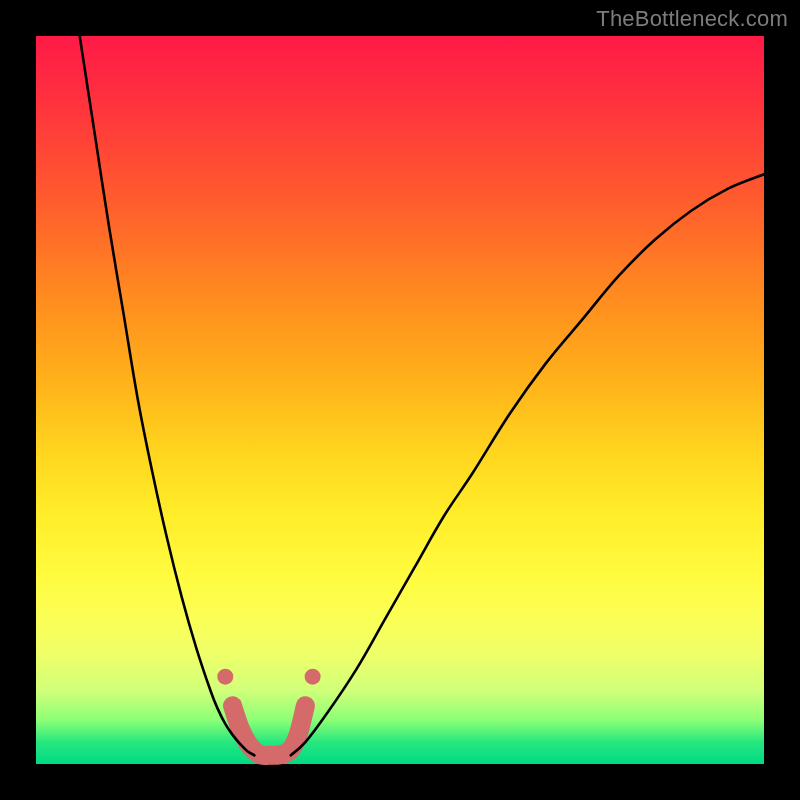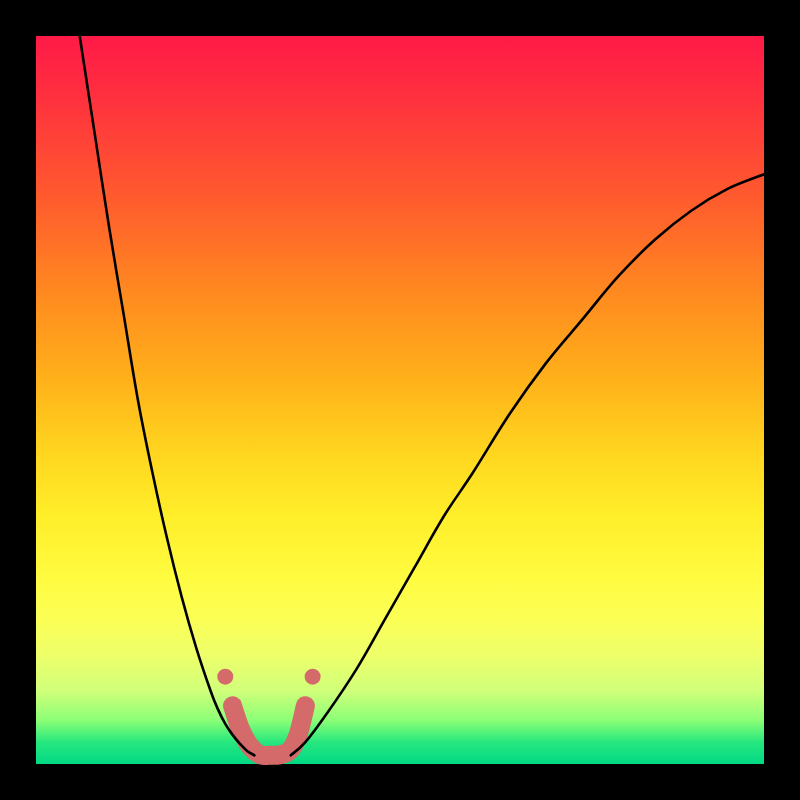--- a/index.html
+++ b/index.html
@@ -75,20 +75,21 @@
     stroke-linejoin: round;
   }
   .valley-dot {
     fill: #d46a6a;
   }
 </style>
 </head>
 <body>
 
 <div class="frame">
+  <div class="watermark">TheBottleneck.com</div>
 
   <div class="plot-area">
     <svg class="curves" viewBox="0 0 728 728" preserveAspectRatio="none">
       <path id="valley-band" class="valley-stroke" d="M 196.56 669.76 C 197.87 673.69, 201.22 685.05, 203.84 691.60 C 206.46 698.15, 208.50 701.97, 211.12 706.16 C 213.74 710.35, 215.78 712.54, 218.40 714.90 C 221.02 717.25, 223.06 718.48, 225.68 719.26 C 228.30 720.05, 230.34 719.26, 232.96 719.26 C 235.58 719.26, 237.62 719.53, 240.24 719.26 C 242.86 719.00, 244.90 718.86, 247.52 717.81 C 250.14 716.76, 252.18 716.85, 254.80 713.44 C 257.42 710.03, 259.46 706.74, 262.08 698.88 C 264.70 691.02, 268.05 675.00, 269.36 669.76"></path>
       <circle id="dot-left" class="valley-dot" r="8" cx="189.28" cy="640.64"></circle>
       <circle id="dot-right" class="valley-dot" r="8" cx="276.64" cy="640.64"></circle>
       <path id="curve-left" class="curve-stroke" d="M 43.68 0 C 46.30 17.04, 53.00 60.57, 58.24 94.64 C 63.48 128.71, 67.56 156.52, 72.80 189.28 C 78.04 222.04, 82.12 245.19, 87.36 276.64 C 92.60 308.09, 96.68 335.17, 101.92 364.00 C 107.16 392.83, 111.24 411.90, 116.48 436.80 C 121.72 461.70, 125.80 480.04, 131.04 502.32 C 136.28 524.60, 140.36 540.90, 145.60 560.56 C 150.84 580.22, 154.92 594.48, 160.16 611.52 C 165.40 628.56, 170.79 644.06, 174.72 655.20 C 178.65 666.34, 179.38 667.50, 182.00 673.40 C 184.62 679.30, 186.66 683.37, 189.28 687.96 C 191.90 692.55, 193.94 695.34, 196.56 698.88 C 199.18 702.42, 201.22 704.73, 203.84 707.62 C 206.46 710.50, 208.50 712.80, 211.12 714.90 C 213.74 716.99, 217.09 718.48, 218.40 719.26"></path>
       <path id="curve-right" class="curve-stroke" d="M 254.79999999999998 719.264 C 257.42 716.91, 262.81 713.76, 269.36 706.16 C 275.91 698.56, 282.03 690.14, 291.20 677.04 C 300.37 663.94, 309.84 650.40, 320.32 633.36 C 330.80 616.32, 338.96 600.75, 349.44 582.40 C 359.92 564.05, 368.08 549.79, 378.56 531.44 C 389.04 513.09, 397.20 497.52, 407.68 480.48 C 418.16 463.44, 425.01 455.15, 436.80 436.80 C 448.59 418.45, 460.10 398.22, 473.20 378.56 C 486.30 358.90, 496.50 344.64, 509.60 327.60 C 522.70 310.56, 532.90 299.64, 546.00 283.92 C 559.10 268.20, 569.30 254.65, 582.40 240.24 C 595.50 225.83, 605.70 215.63, 618.80 203.84 C 631.90 192.05, 642.10 183.89, 655.20 174.72 C 668.30 165.55, 678.50 159.43, 691.60 152.88 C 704.70 146.33, 721.45 140.94, 728.00 138.32"></path>
     </svg>
   </div>

